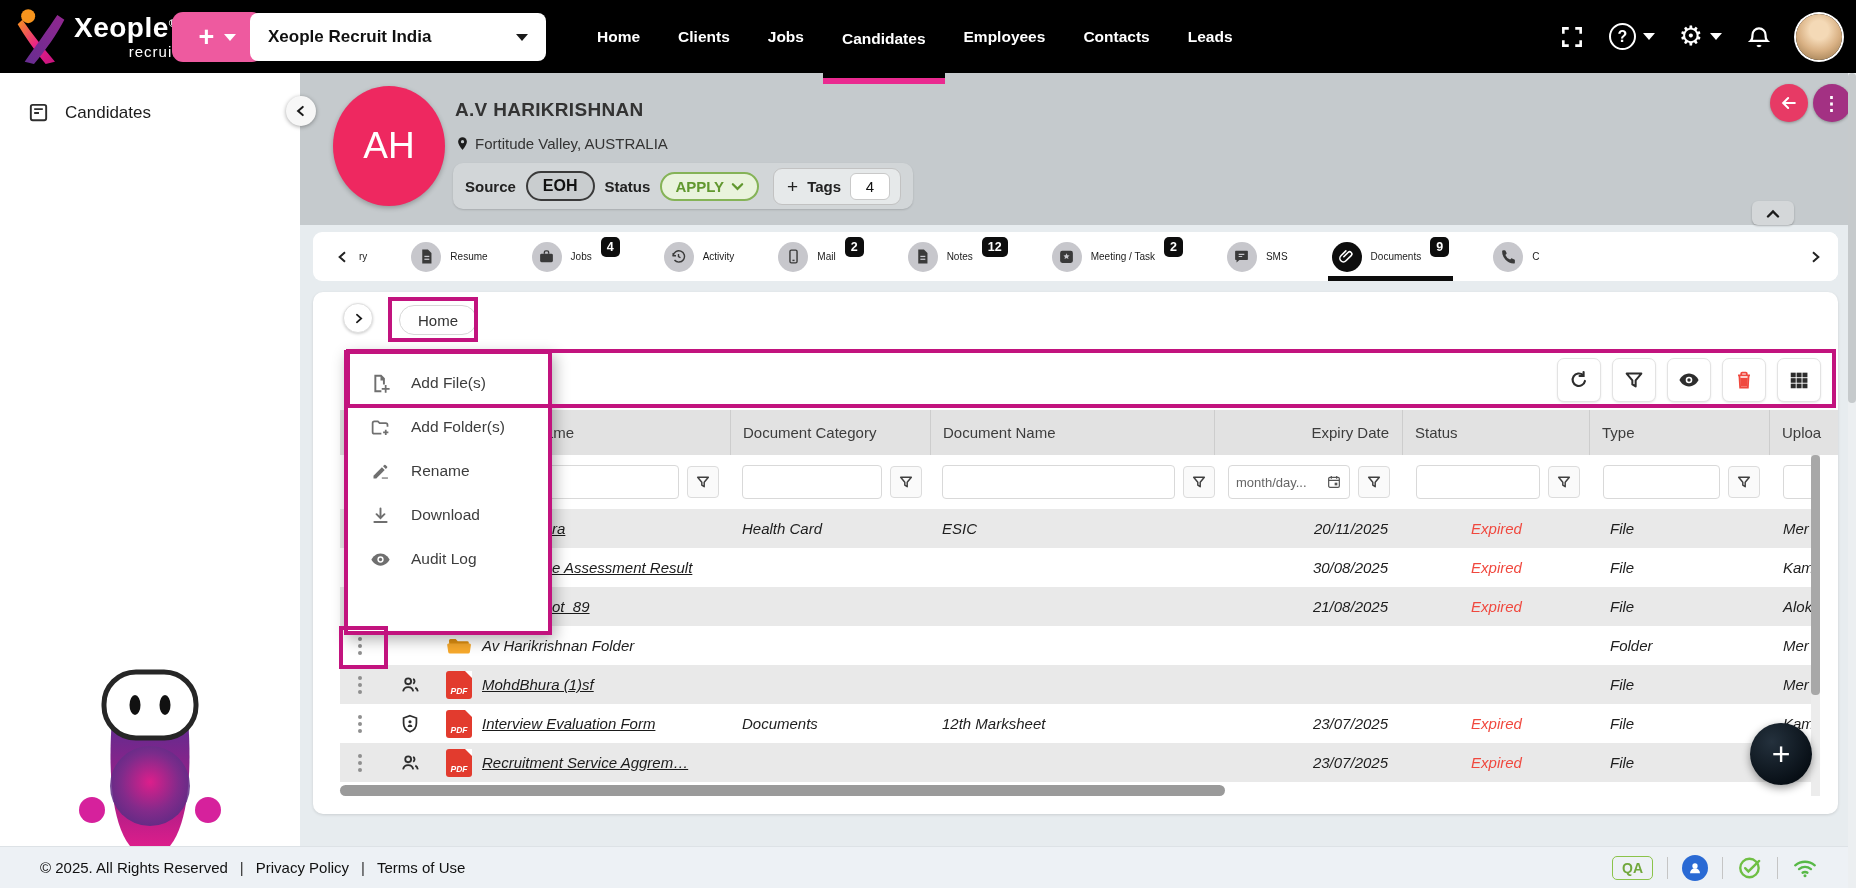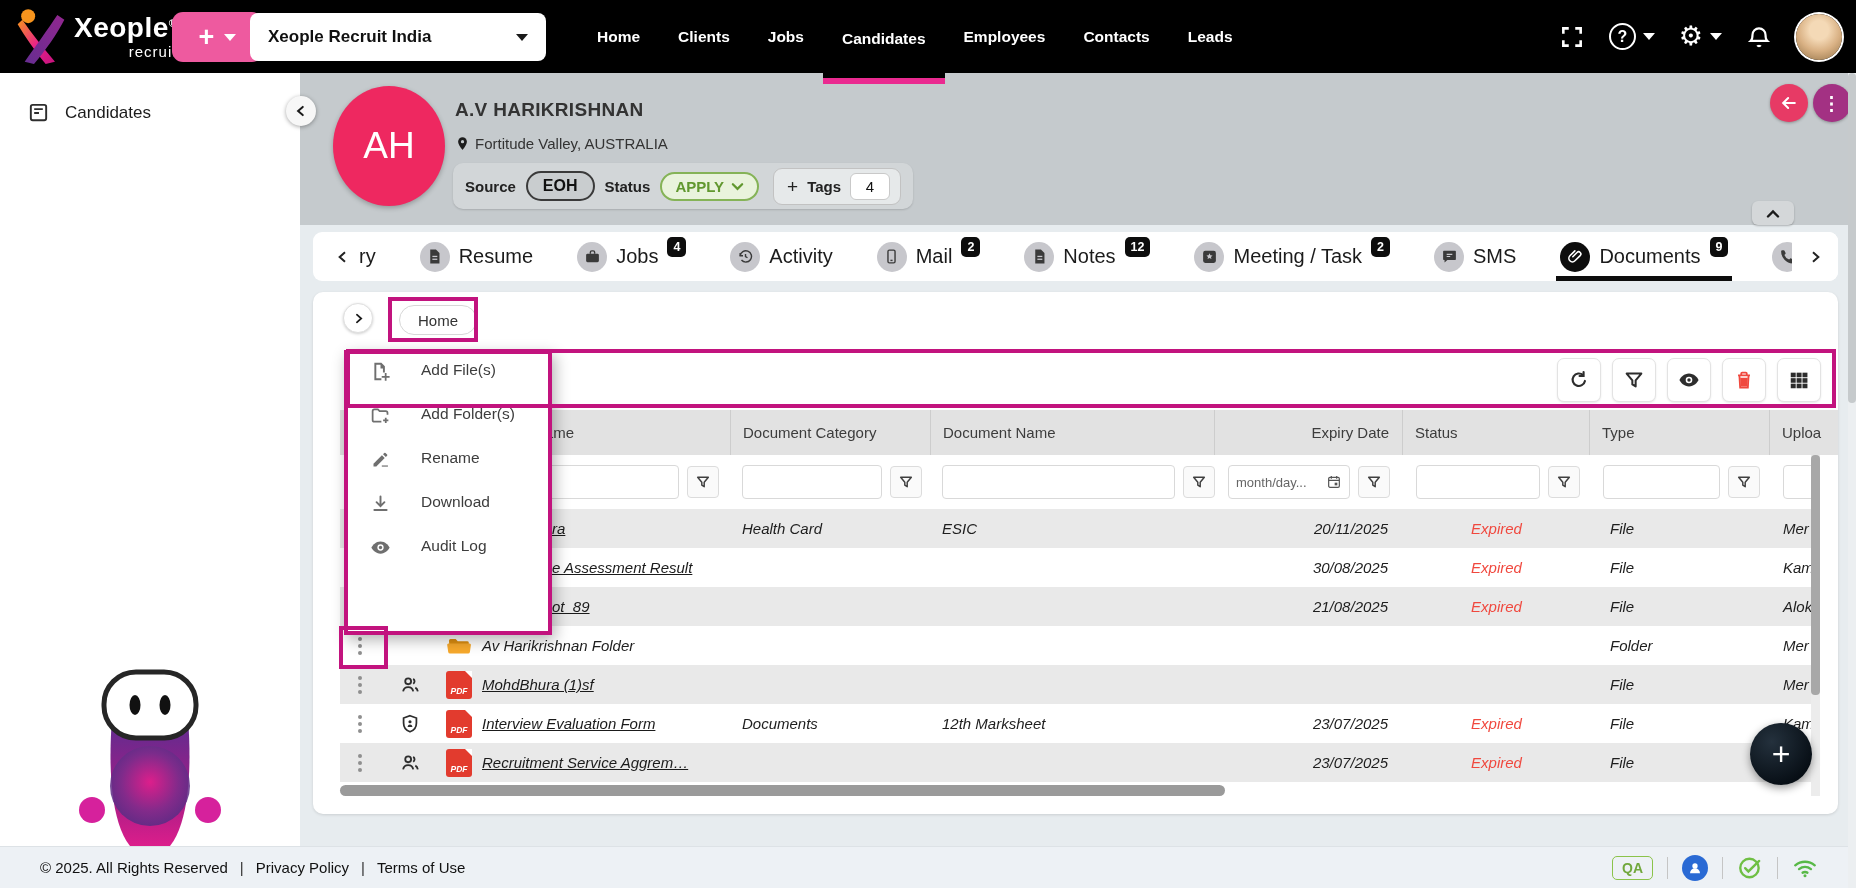--- a/index.html
+++ b/index.html
@@ -62,21 +62,21 @@
   #more-btn { left:1513px; top:11px; background:#a33183; color:#fff; font-size:19px; font-weight:bold; letter-spacing:1px; }
   #band-collapse { position:absolute; left:1452px; top:128px; width:42px; height:24px; border-radius:6px; background:#d4d7d9; box-shadow:0 1px 2px rgba(0,0,0,.25); display:flex; align-items:center; justify-content:center; cursor:pointer; }
   #band-collapse svg { width:14px; height:9px; }
 
   
   #tabstrip { position:absolute; left:313px; top:232px; width:1525px; height:49px; background:#fff; border-radius:9px; display:flex; align-items:center; overflow:hidden; z-index:5; }
   #tabstrip .scroll-left { margin-left:22px; width:16px; height:16px; color:#222; flex:0 0 auto; cursor:pointer; }
   .tab { position:relative; height:49px; display:flex; align-items:center; gap:9px; margin-left:44px; cursor:pointer; flex:0 0 auto; }
   .tab .oval { width:30px; height:30px; border-radius:50%; background:#c7c7cc; color:#3a3a3a; display:flex; align-items:center; justify-content:center; }
   .tab .oval .icn { width:17px; height:17px; }
-  .tab .t-lbl { font-size:20px; color:#1b1b1b; font-weight:500; white-space:nowrap; }
+  .tab .t-lbl { font-size:10px; color:#1b1b1b; font-weight:500; white-space:nowrap; }
   .tab .t-badge { background:#0d0d0d; color:#fff; border-radius:5px; font-size:12.5px; font-weight:bold; padding:3px 6px; transform:translateY(-10px); }
   .tab.active .oval { background:#0d0d0d; color:#fff; }
   .tab.active::after { content:""; position:absolute; left:-4px; right:-4px; bottom:0; height:5px; background:#0d0d0d; }
   .tab.partial-left { margin-left:8px; }
   #tabstrip .scroll-right { position:absolute; right:0; top:0; width:46px; height:49px; background:#fff; display:flex; align-items:center; justify-content:center; cursor:pointer; }
   #tabstrip .scroll-right svg { width:16px; height:16px; color:#222; }
 
   
   #card { position:absolute; left:313px; top:292px; width:1525px; height:522px; background:#fff; border-radius:10px; box-shadow:0 1px 3px rgba(0,0,0,.12); }
   #crumb-btn { position:absolute; left:30px; top:11px; width:30px; height:30px; border-radius:50%; background:#fff; border:1px solid #e0e0e0; box-shadow:0 1px 3px rgba(0,0,0,.2); display:flex; align-items:center; justify-content:center; cursor:pointer; }
@@ -121,21 +121,21 @@
   .slot-doc { width:38px; display:flex; justify-content:center; flex:0 0 auto; }
   .slot-doc .icn { width:26px; height:24px; }
   .pdf-badge { position:relative; width:26px; height:28px; background:#e23b2e; border-radius:3px; color:#fff; font-size:8.5px; font-weight:bold; display:flex; align-items:flex-end; justify-content:center; padding-bottom:3px; }
   .pdf-badge::after { content:""; position:absolute; top:0; right:0; border-style:solid; border-width:0 7px 7px 0; border-color:transparent #fff transparent transparent; }
   #hscroll { margin-top:3px; margin-left:0; width:885px; height:11px; background:#9a9a9a; border-radius:6px; cursor:pointer; }
   #vscroll { position:absolute; left:1471px; top:45px; width:9px; height:341px; background:#ececec; }
   #vscroll .thumb { width:9px; height:240px; background:#a8a8a8; border-radius:4px; cursor:pointer; }
 
   
   #ctx-menu { position:absolute; left:344px; top:350px; width:208px; height:285px; background:#fff; border:4px solid #c2137e; box-shadow:3px 5px 14px rgba(0,0,0,.3); z-index:80; padding-top:7px; }
-  .menu-item { height:44px; display:flex; cursor:pointer;gap:10px; }
+  .menu-item { height:44px; display:flex; align-items:center; cursor:pointer; }
   .menu-item .icn { width:21px; height:21px; color:#6f6f6f; margin-left:22px; }
   .menu-item .m-lbl { font-size:15.5px; color:#3d3d3d; margin-left:20px; }
 
   
   .annot { position:absolute; border:4px solid #c2137e; z-index:90; pointer-events:none; }
   #annot-home    { left:388px; top:297px; width:90px;  height:45px; }
   #annot-toolbar { left:346px; top:349px; width:1490px; height:59px; }
   #annot-kebab   { left:339px; top:626px; width:49px;  height:43px; }
 
   

